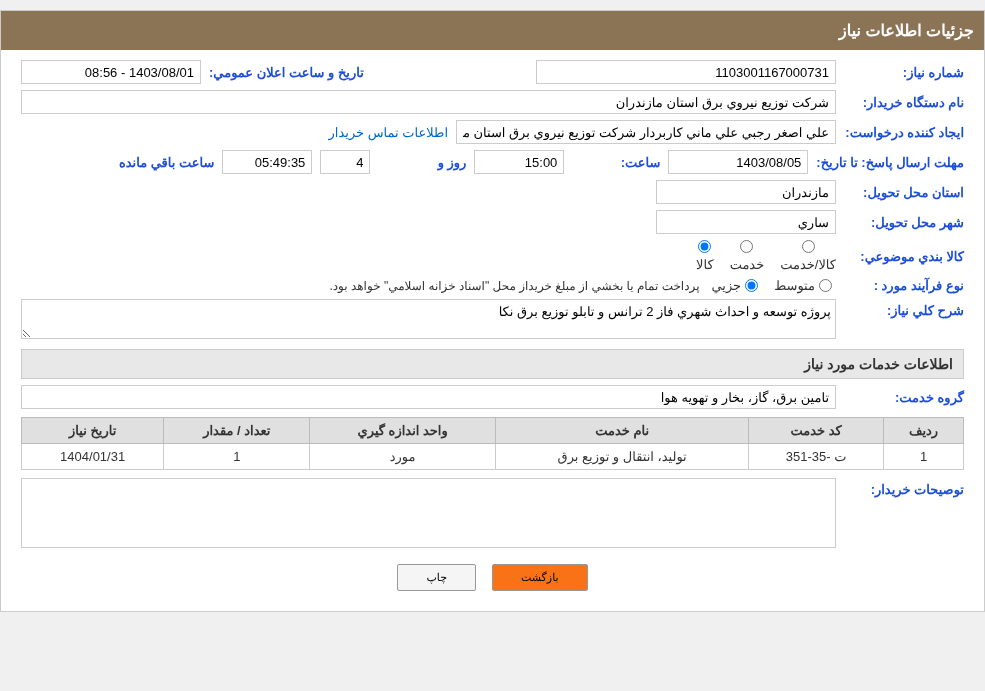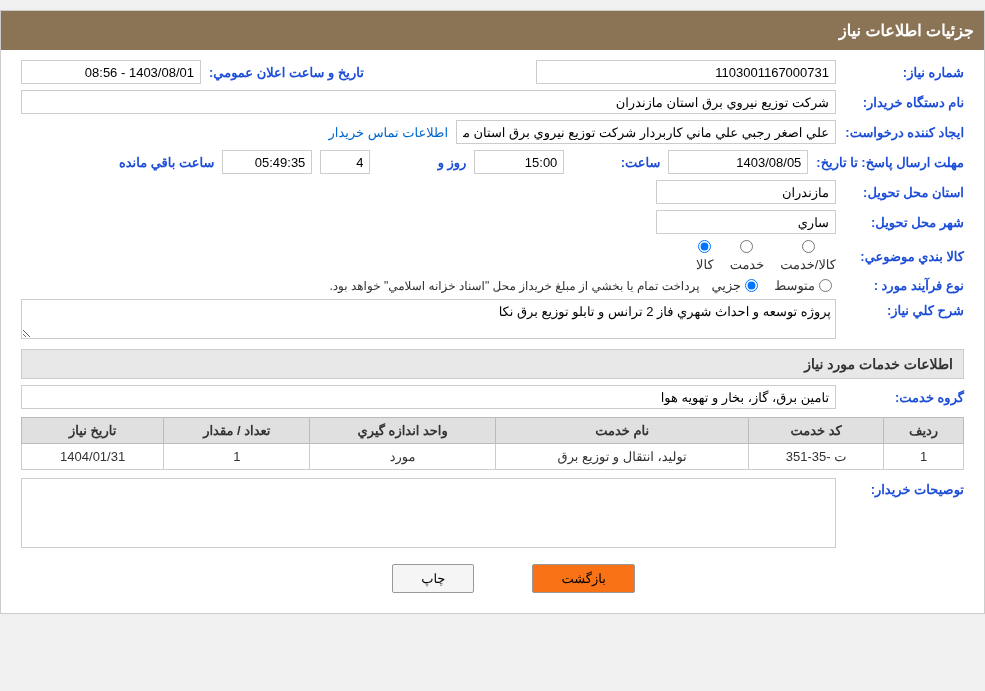--- a/index.html
+++ b/index.html
@@ -142,26 +142,25 @@
       resize: none;
     }
     .button-row {
       display: flex;
       justify-content: center;
       gap: 16px;
       margin: 16px 0 10px 0;
     }
     .btn {
       padding: 6px 28px;
-      font-size: 13px;
+      font-size: 11px;
       font-family: Tahoma, Arial, sans-serif;
       border: 1px solid #999;
       cursor: pointer;
       border-radius: 2px;
-      margin-left: 42px;
     }
     .btn-print {
       background: #f5f5f5;
     }
     .btn-back {
       background: #f97316;
     }
   </style>
 </head>
 <body>

